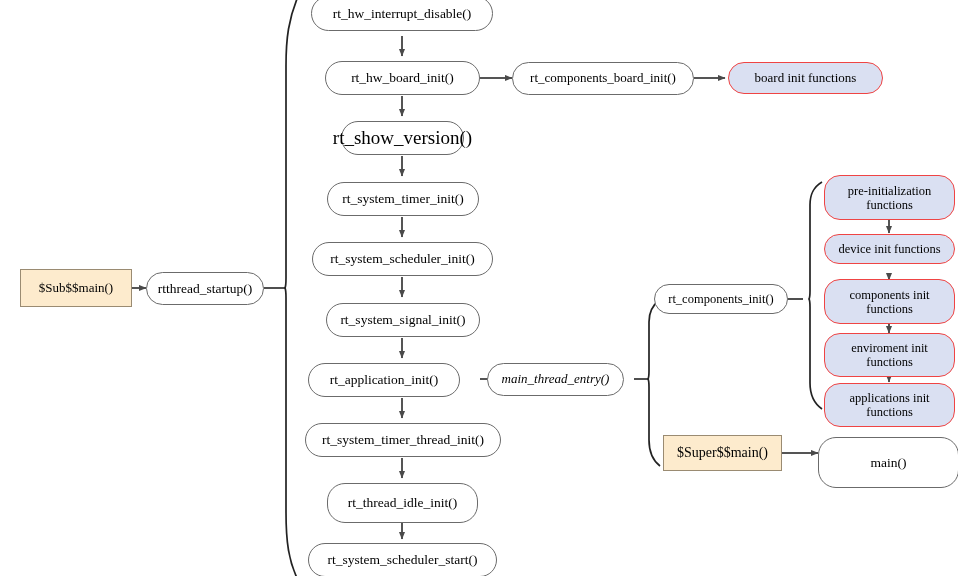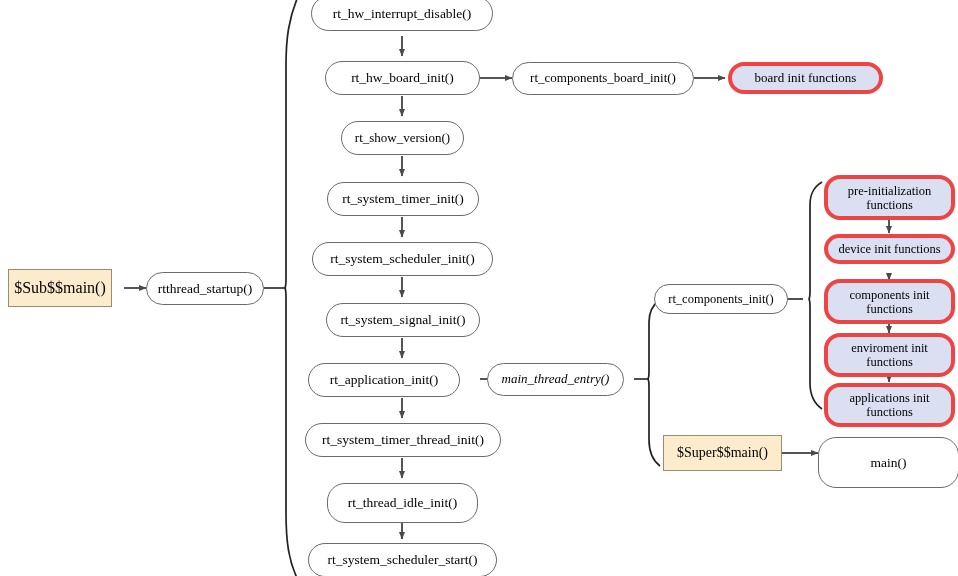--- a/index.html
+++ b/index.html
@@ -18,21 +18,21 @@
     color:#000;
   }
   
   .node.rounded{
     border:1px solid #6b6b6b;
     border-radius:18px;
     background:#ffffff;
   }
   .node.rounded.blue{
     background:#dae0f2;
-    border:4px solid #ef4444;
+    border:1px solid #ef4444;
     border-radius:16px;
   }
   
   .node.rect{
     border:1px solid #9a8b72;
     background:#fdebcd;
     border-radius:0;
   }
   .label{display:block;white-space:pre-line;}
 </style>
@@ -100,37 +100,37 @@
 
     <path d="M 822,182
              C 812,188 810,196 810,205
              L 810,291
              C 810,296 809.6,298 809,299
              C 809.6,300 810,302 810,307
              L 810,383
              C 810,393 812,402 822,409" fill="none" stroke="#222222" stroke-width="1.7"></path>
   </svg>
 
-  <div class="node rect" style="left:8px;top:269px;width:104px;height:38px;font-size:16px;">
+  <div class="node rect" style="left:20px;top:269px;width:112px;height:38px;font-size:13px;">
     <span class="label">$Sub$$main()</span>
   </div>
 
   <div class="node rounded" style="left:146px;top:272px;width:118px;height:33px;font-size:13.5px;">
     <span class="label">rtthread_startup()</span>
   </div>
 
   <div class="node rounded" style="left:311px;top:-4px;width:182px;height:35px;font-size:13.5px;">
     <span class="label">rt_hw_interrupt_disable()</span>
   </div>
 
   <div class="node rounded" style="left:325px;top:61px;width:155px;height:34px;font-size:13.5px;">
     <span class="label">rt_hw_board_init()</span>
   </div>
 
-  <div class="node rounded" style="left:341px;top:121px;width:123px;height:34px;font-size:13px;">
+  <div class="node rounded" style="left:341px;top:121px;width:123px;height:34px;font-size:19px;">
     <span class="label">rt_show_version()</span>
   </div>
 
   <div class="node rounded" style="left:327px;top:182px;width:152px;height:34px;font-size:13.5px;">
     <span class="label">rt_system_timer_init()</span>
   </div>
 
   <div class="node rounded" style="left:312px;top:242px;width:181px;height:34px;font-size:13.5px;">
     <span class="label">rt_system_scheduler_init()</span>
   </div>

